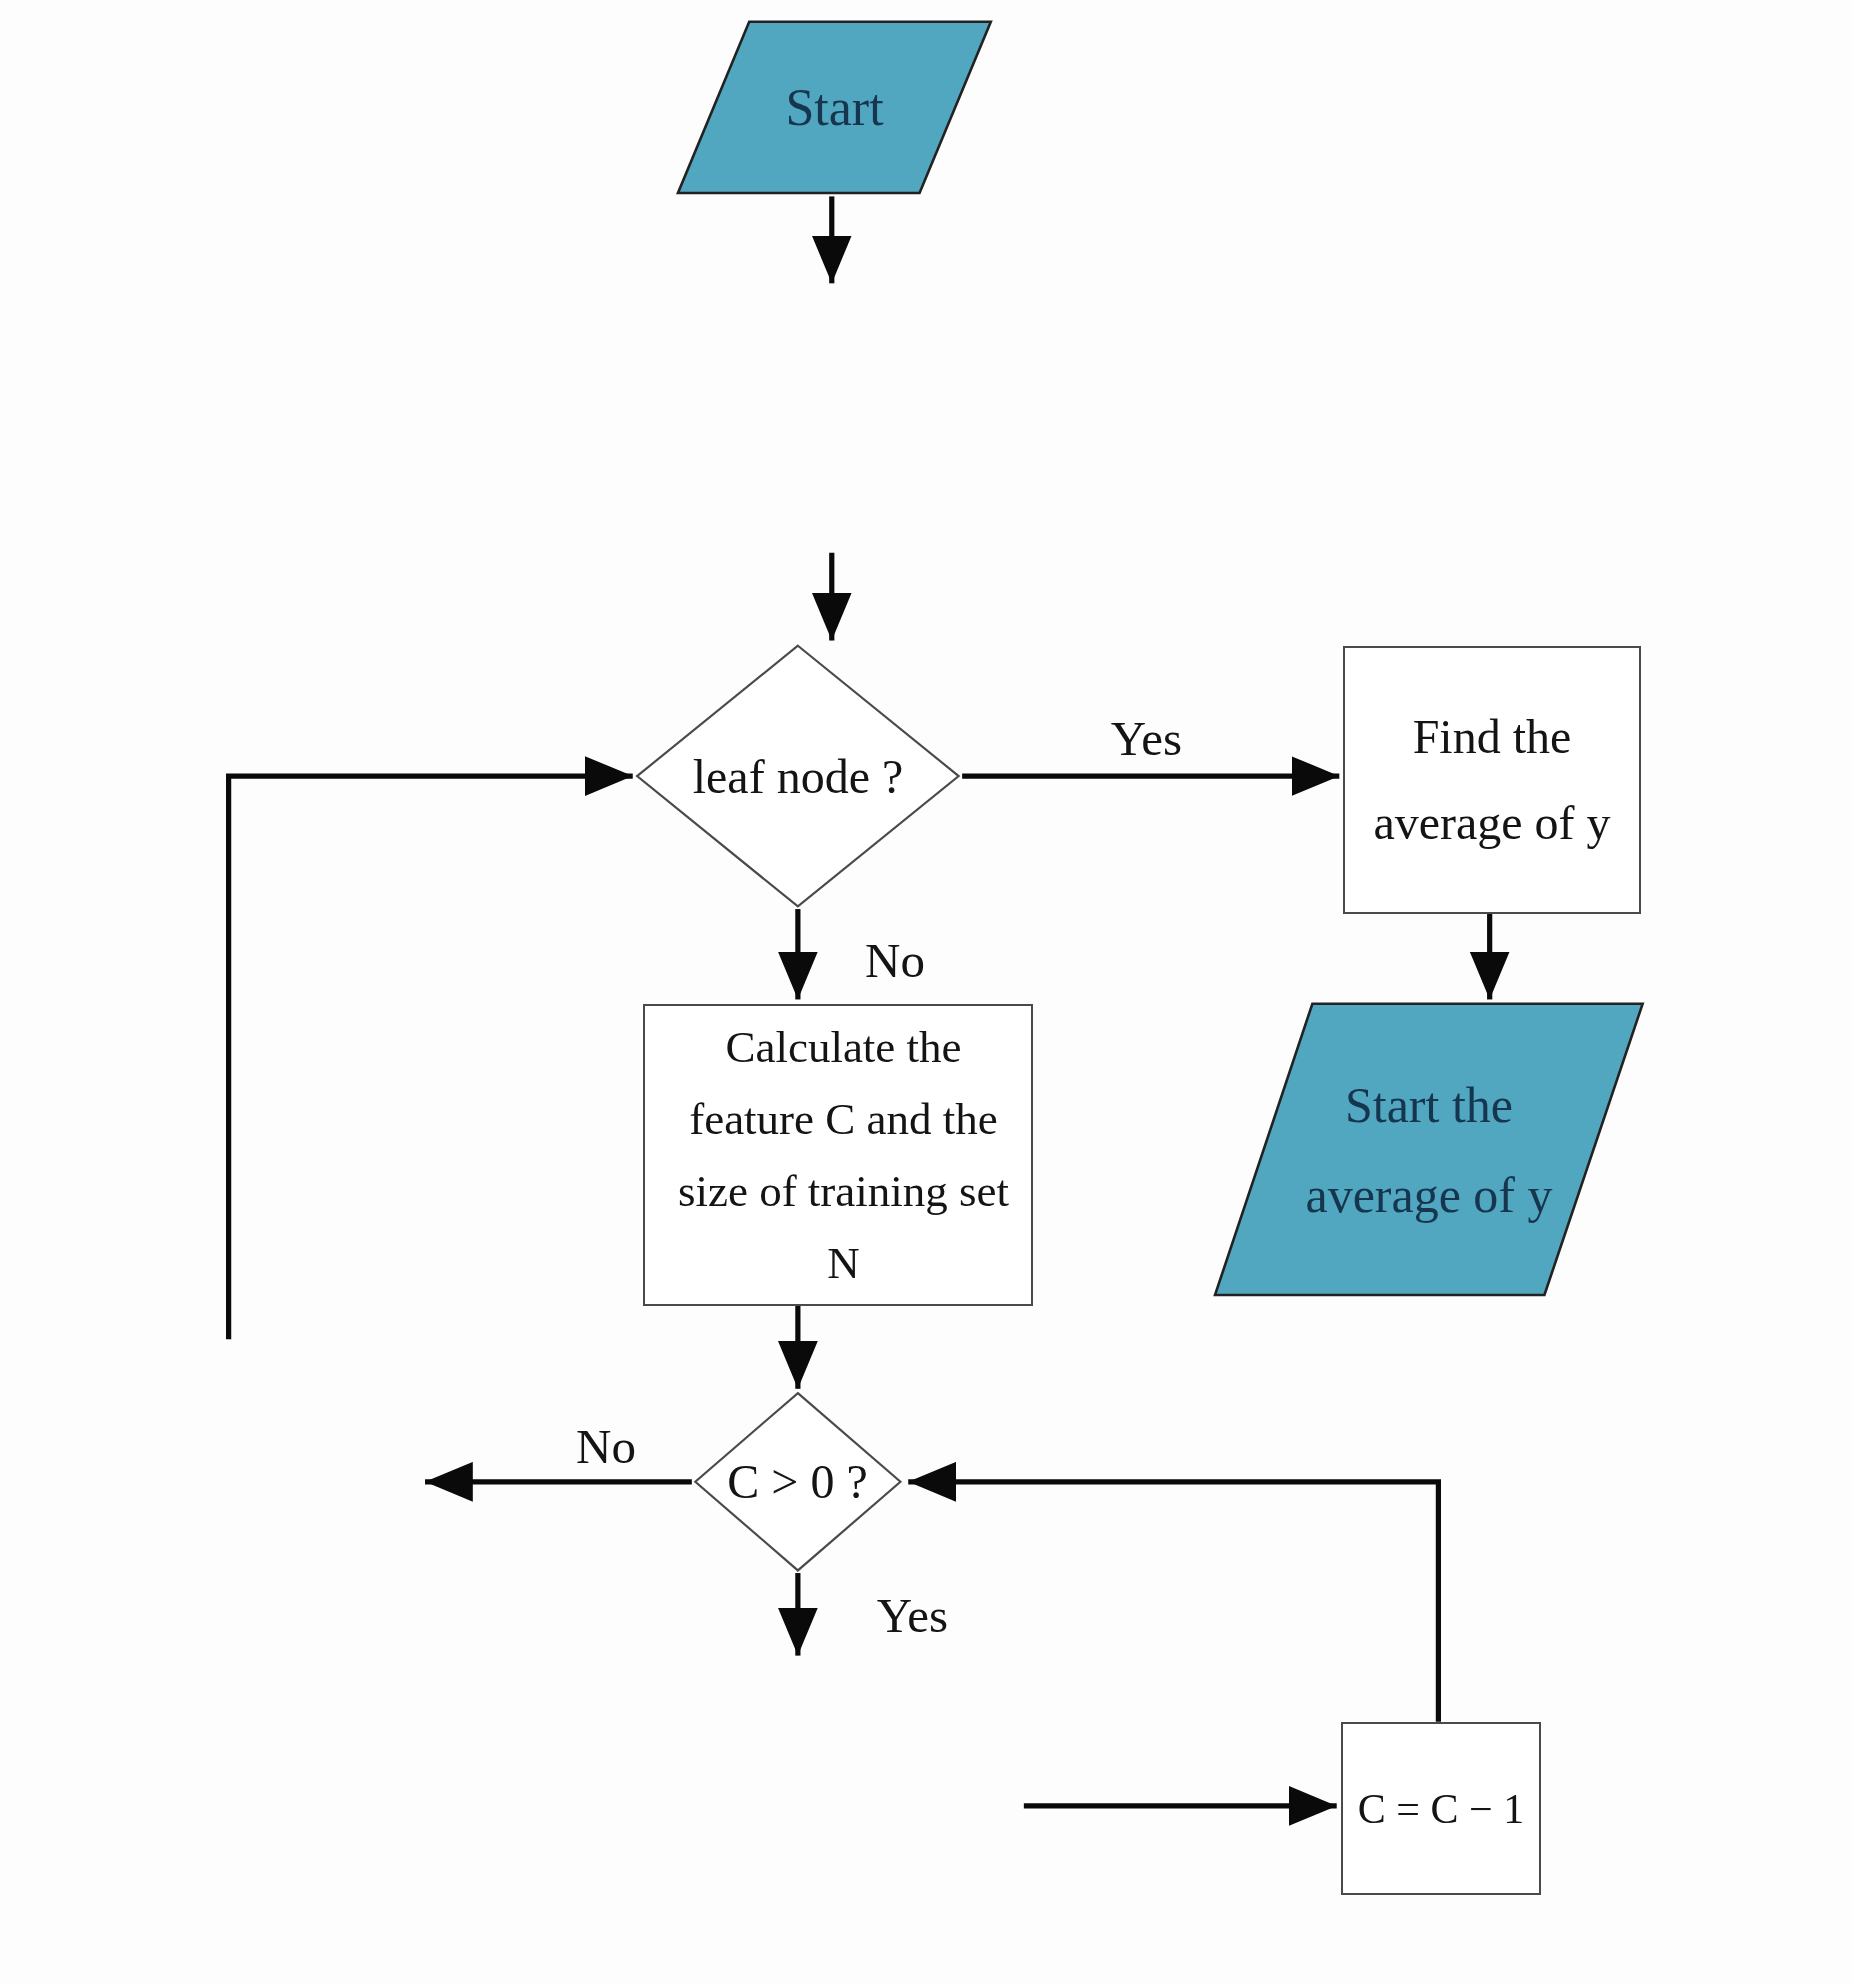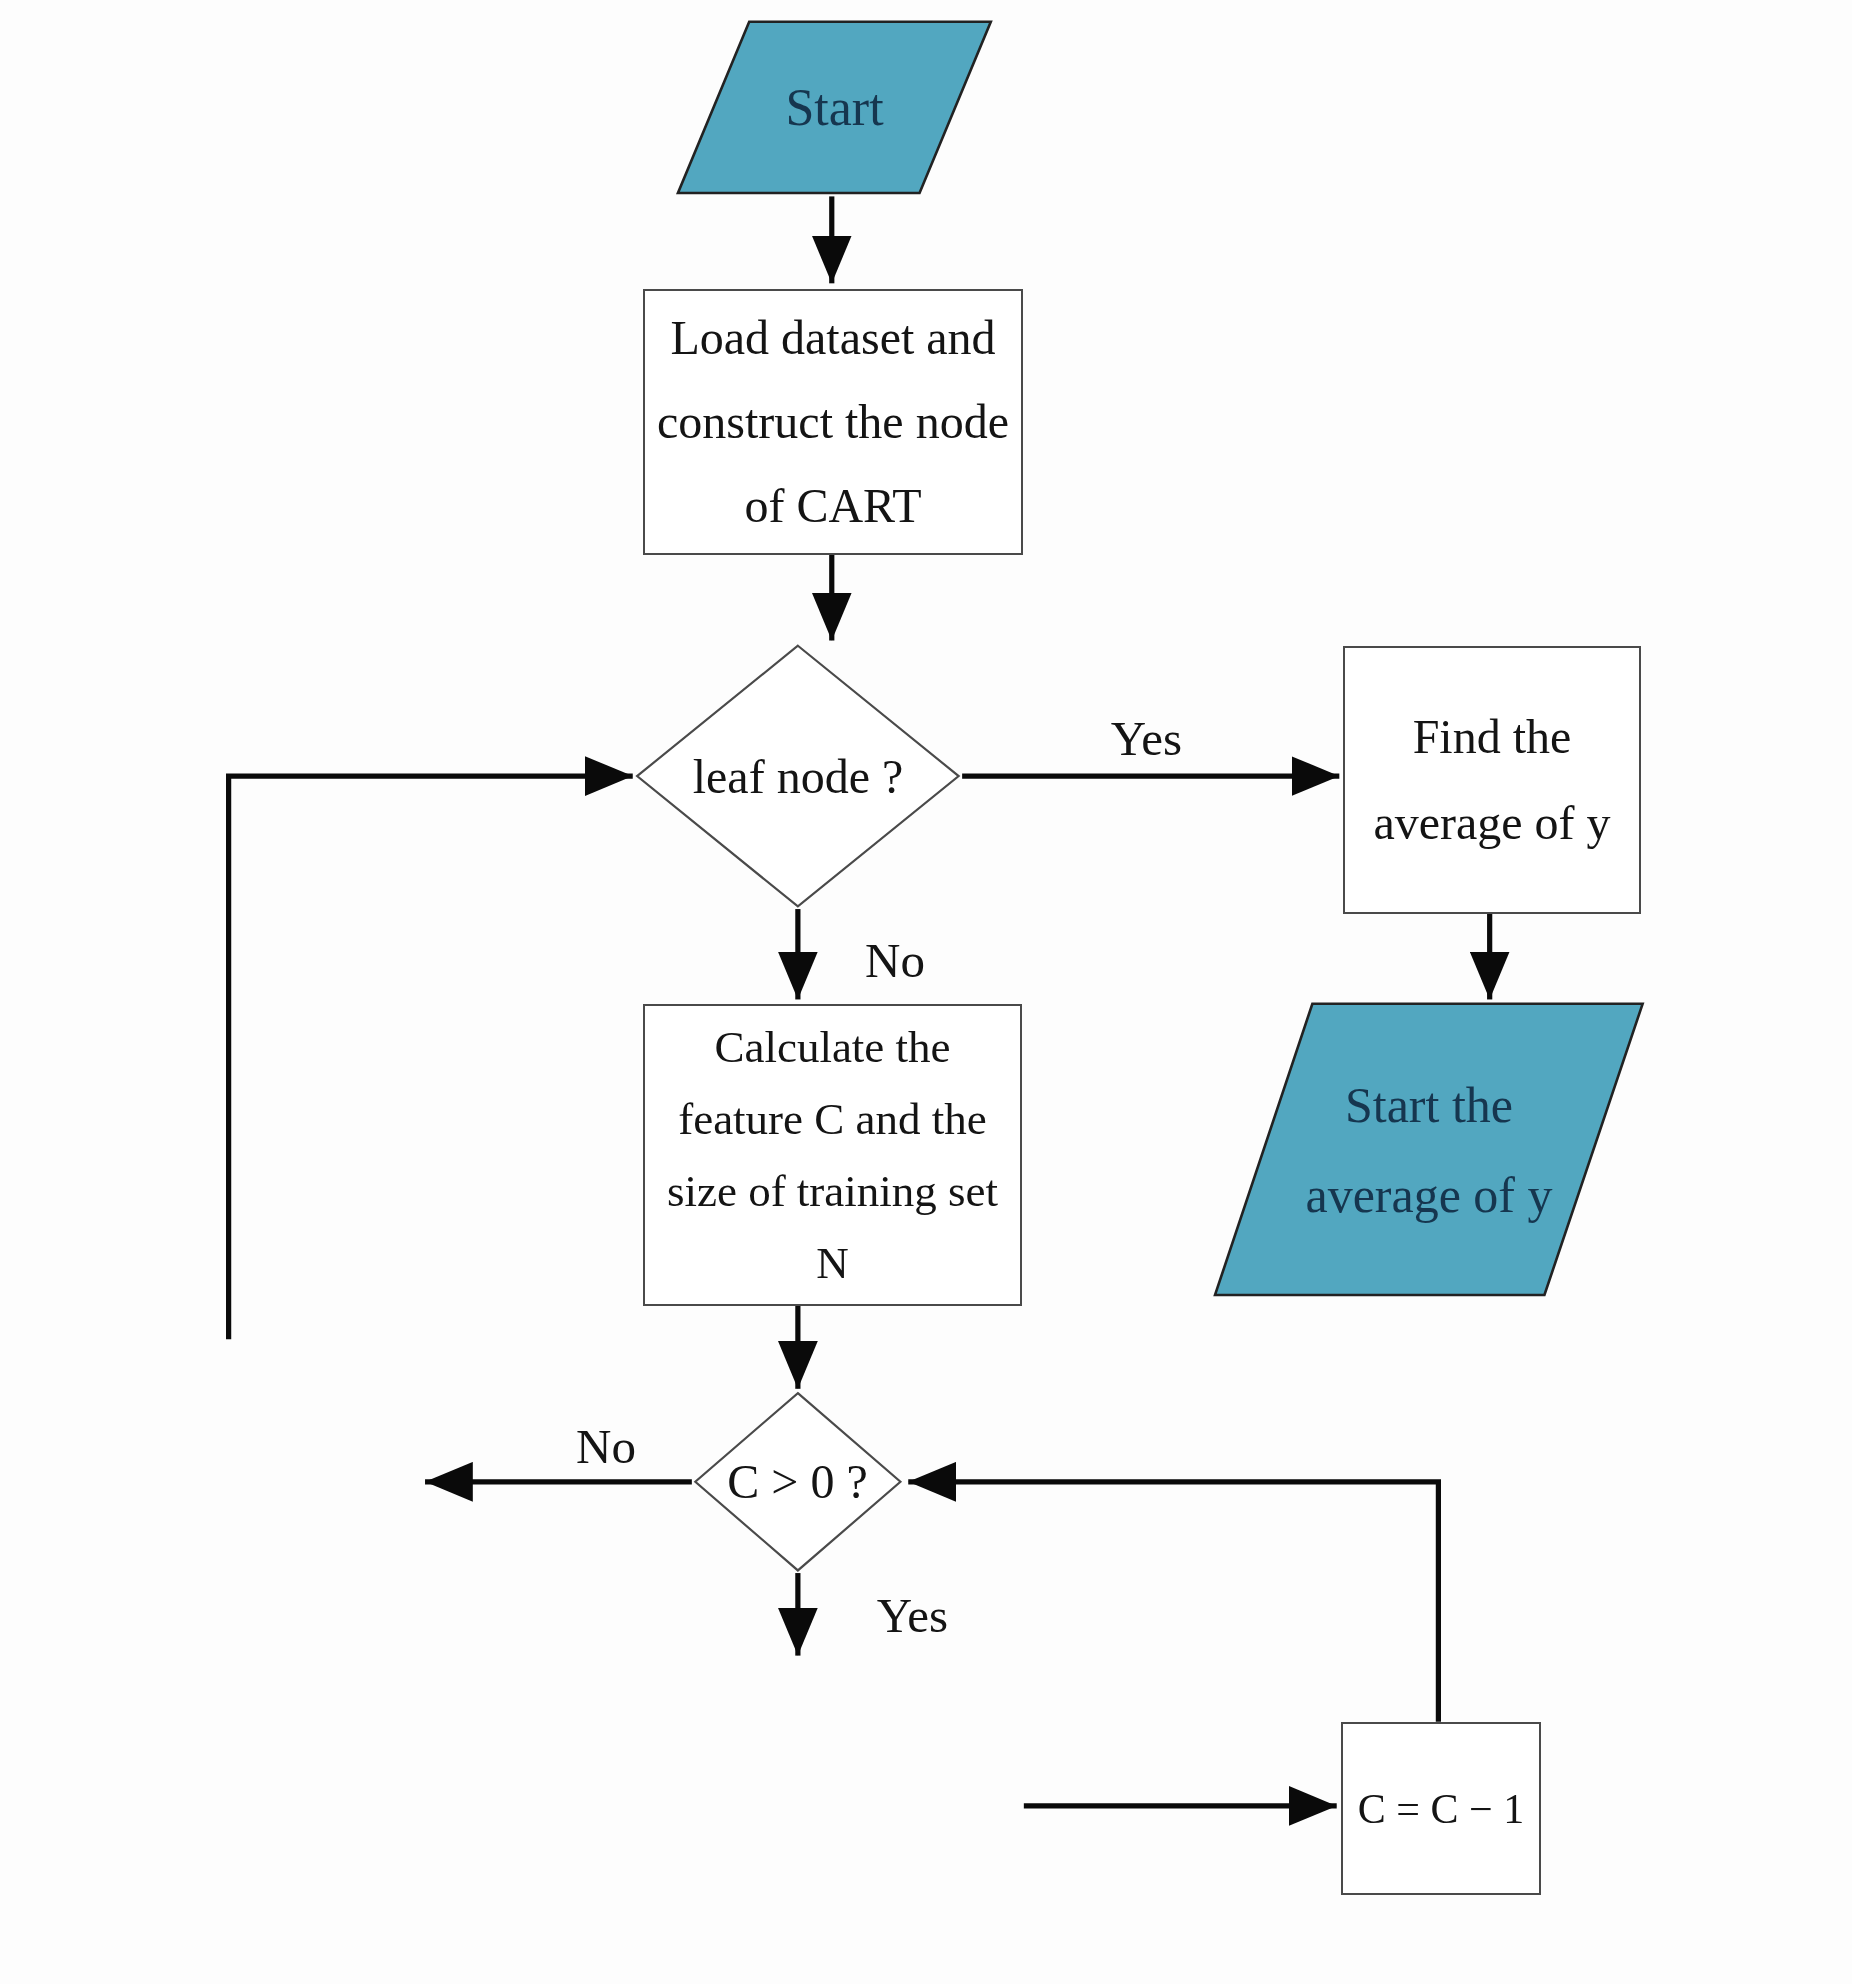--- a/index.html
+++ b/index.html
@@ -51,32 +51,27 @@
     <path class="edge" d="M1714,1050 L1714,1150" marker-end="url(#arrow)"></path>
     <path class="edge" d="M918,1046 L918,1150" marker-end="url(#arrow)"></path>
     <path class="edge" d="M918,1501 L918,1598" marker-end="url(#arrow)"></path>
     <path class="edge" d="M796,1705 L489,1705" marker-end="url(#arrow)"></path>
     <path class="edge" d="M918,1810 L918,1905" marker-end="url(#arrow)"></path>
     <path class="edge" d="M1178,2078 L1538,2078" marker-end="url(#arrow)"></path>
     <path class="edge" d="M263,1541 L263,893 L728,893" marker-end="url(#arrow)"></path>
     <path class="edge" d="M1655,1981 L1655,1705 L1045,1705" marker-end="url(#arrow)"></path>
   </svg>
 
-  <div class="node process" style="left:643px;top:289px;width:376px;height:262px;font-size:48px;line-height:1.75;">
-    <span>Load dataset and
-construct the node
-of CART</span>
-  </div>
 
   <div class="node process" style="left:1343px;top:646px;width:294px;height:264px;font-size:48px;line-height:1.8;">
     <span>Find the
 average of y</span>
   </div>
 
-  <div class="node process" style="left:643px;top:1004px;width:375px;height:298px;font-size:45px;line-height:1.6;">
+  <div class="node process" style="left:643px;top:1004px;width:375px;height:298px;font-size:45px;line-height:1.6;padding-left:11px;">
     <span>Calculate the
 feature C and the
 size of training set
 N</span>
   </div>
 
 
 
   <div class="node process" style="left:1341px;top:1722px;width:196px;height:169px;font-size:42px;">
     <span>C = C − 1</span>

